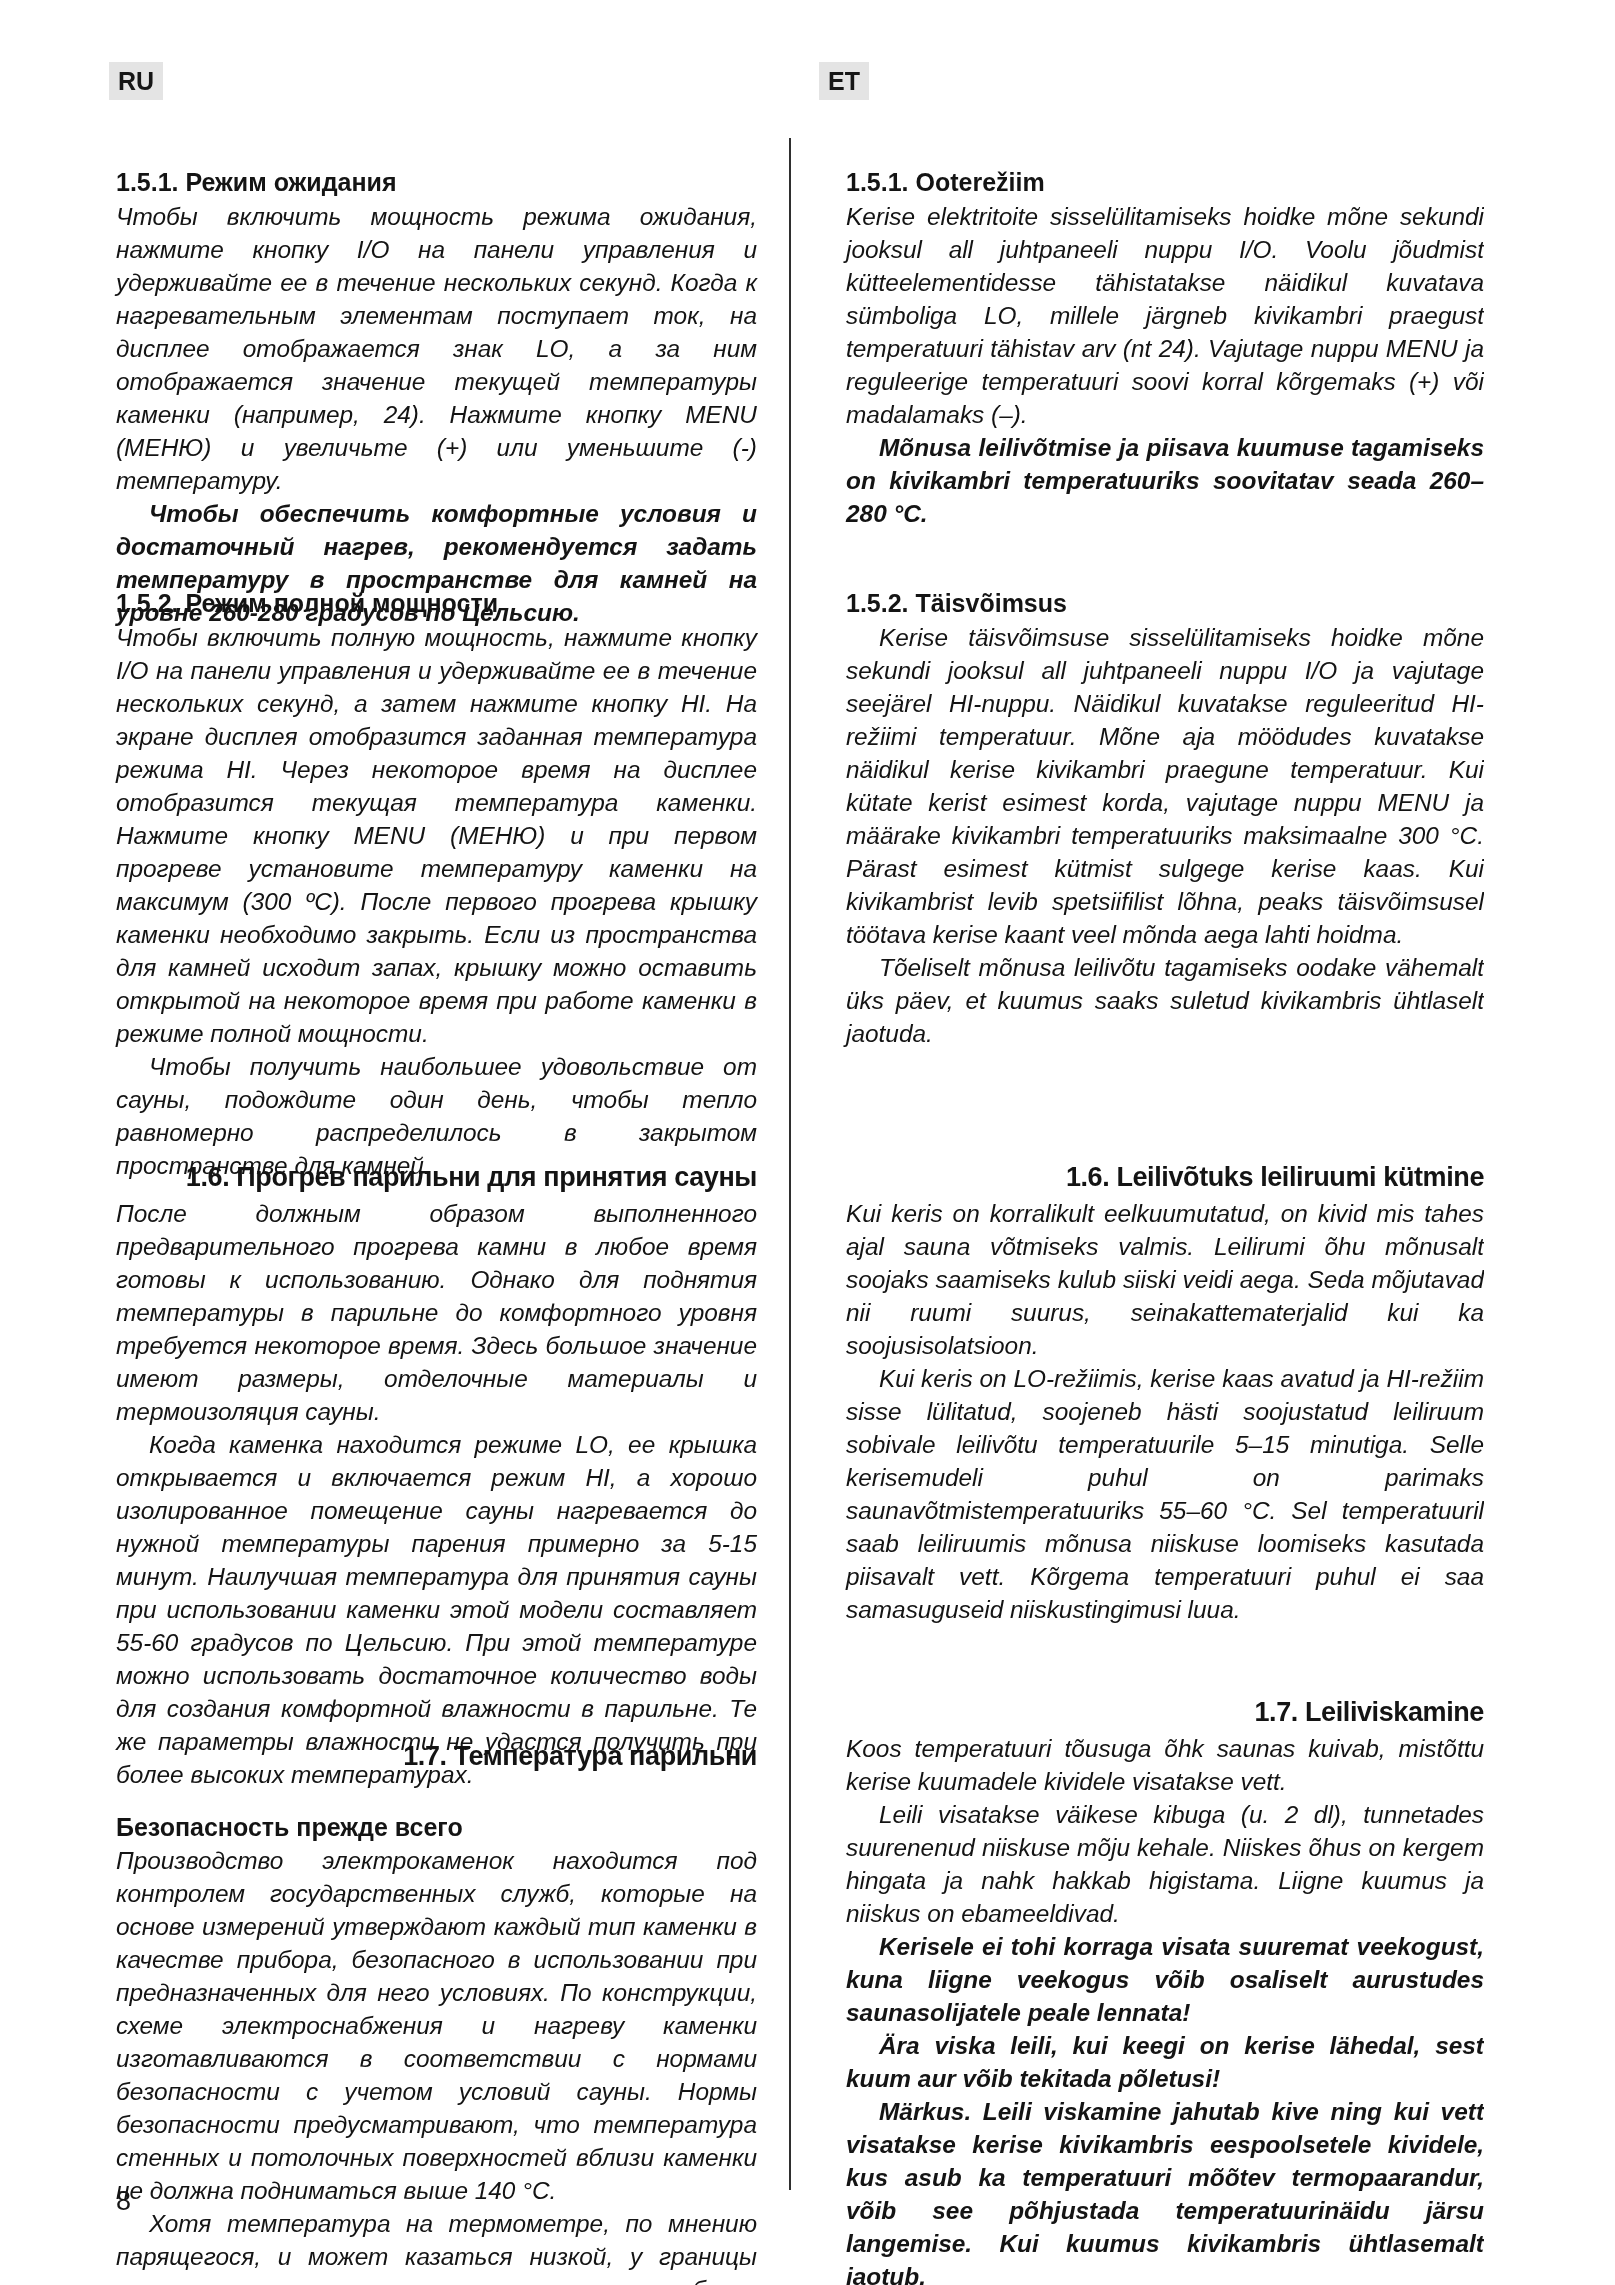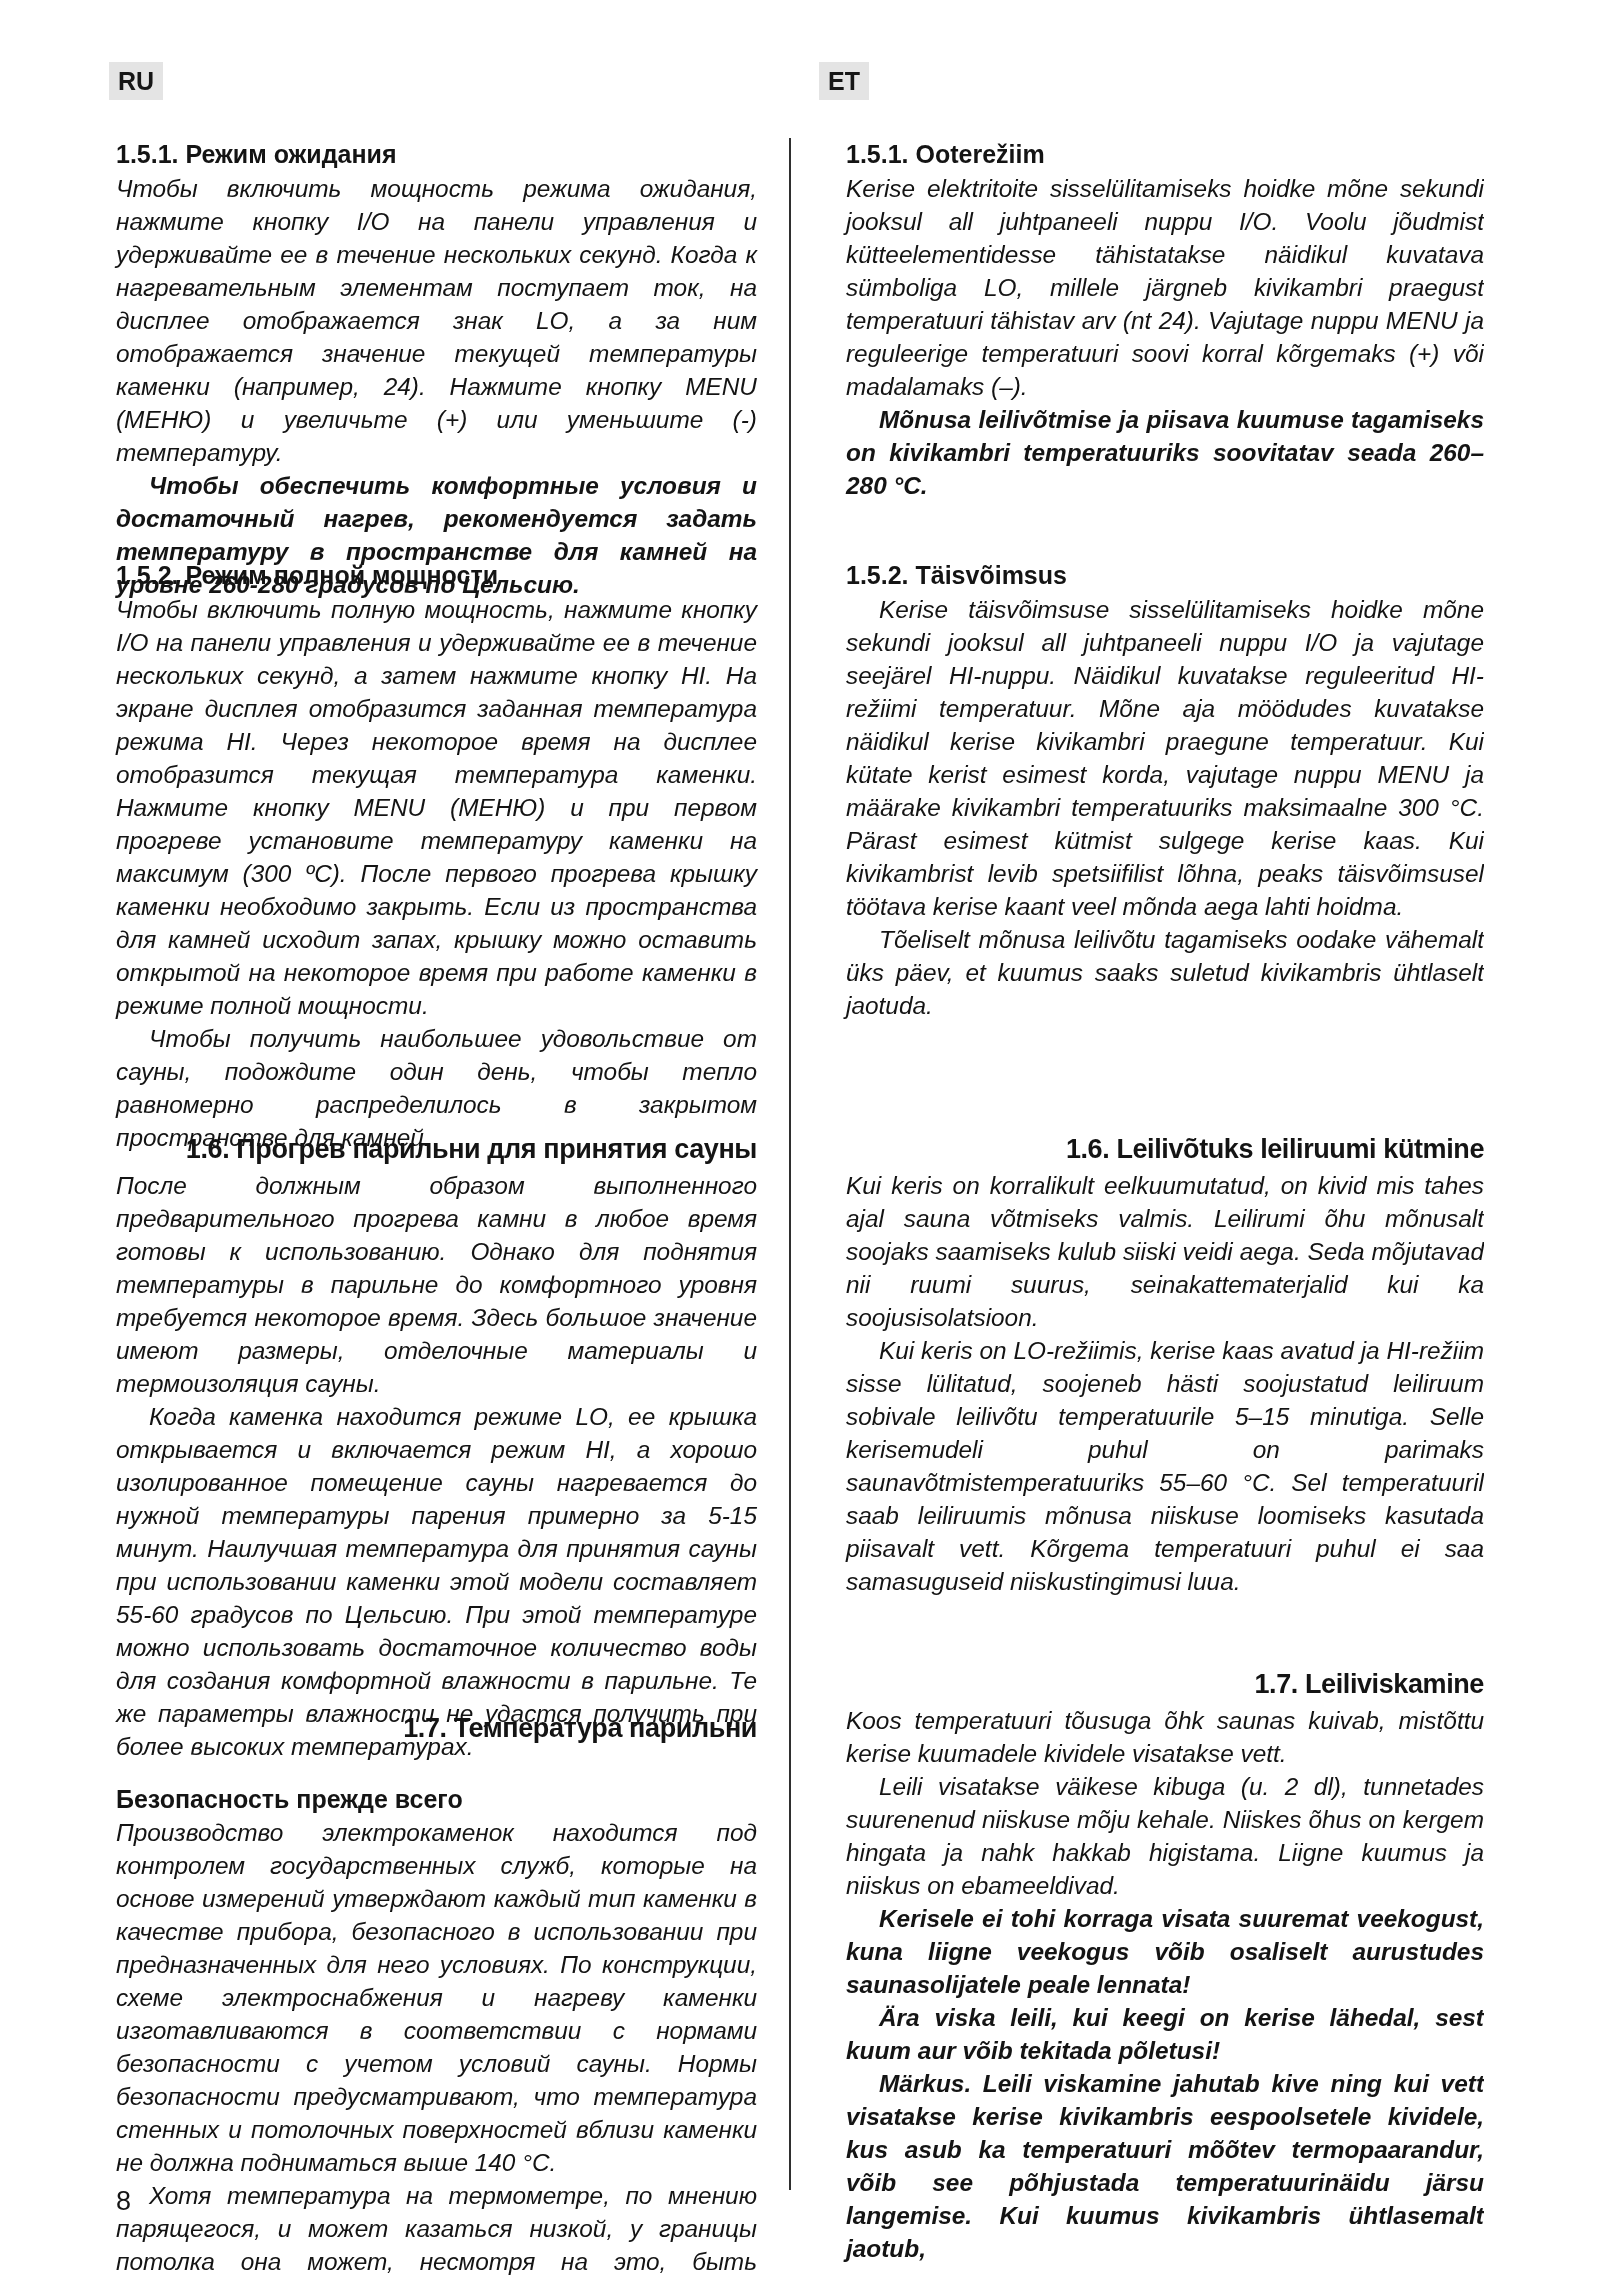--- a/index.html
+++ b/index.html
@@ -26,20 +26,21 @@
     position:absolute;
     left:789px;
     top:138px;
     width:1.8px;
     height:2052px;
     background:#2f2f2f;
   }
   .sec{
     position:absolute;
     text-align:justify;
+    margin-top:28px;
   }
   .sec.ru{left:116px;width:641px;}
   .sec.et{left:846px;width:638px;}
   .sec p{
     margin:0;
     font-size:24.4px;
     line-height:33px;
     hyphens:none;
     font-style:italic;
   }

